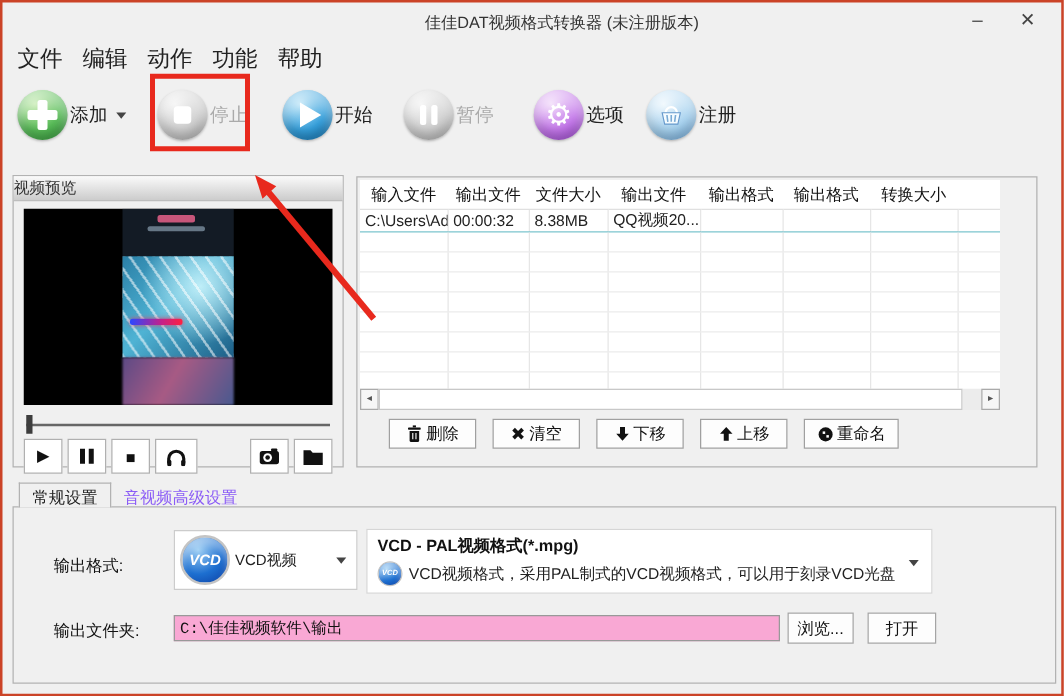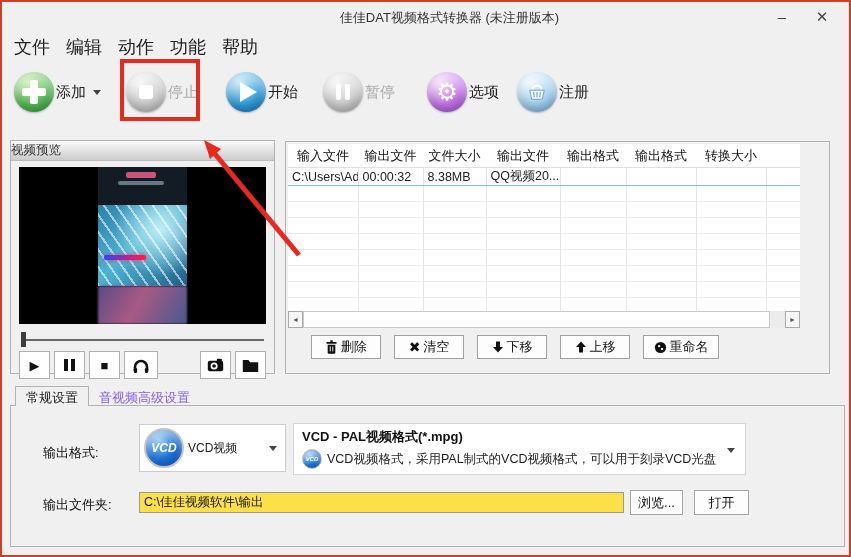--- a/index.html
+++ b/index.html
@@ -103,21 +103,21 @@
                 box-shadow: inset 0 6px 6px rgba(255,255,255,.4); }
   .vcd-big { width:40px; height:40px; font-size:12px; margin-left:4px; }
   .vcd-small { width:20px; height:20px; font-size:6px; border-width:1px; }
   .combo1-text { font-size:12px; margin-left:4px; flex:1; }
   .combo2 { position:absolute; left:282px; top:17px; width:453px; height:52px; background:#fff; border:1px solid #d6d6d6; padding:4px 24px 0 8px; }
   .combo2-title { font-size:13px; font-weight:bold; color:#111; }
   .combo2-line { display:flex; align-items:center; gap:5px; margin-top:3px; }
   .combo2-desc { font-size:12.5px; color:#222; }
   .combo2 .caret-down, .combo1 .caret-down { margin:0; }
   .combo2-caret { position:absolute; right:10px; top:24px; }
-  .folder-input { position:absolute; left:128px; top:86px; width:485px; height:21px; border:1px solid #999; background:#fde047; font-size:12.5px; padding:0 4px; font-family:Liberation Sans, sans-serif; color:#111; }
+  .folder-input { position:absolute; left:128px; top:86px; width:485px; height:21px; border:1px solid #999; background:#f9a8d4; font-size:12.5px; padding:0 4px; font-family:Liberation Mono, monospace; color:#111; }
   .sm-btn { position:absolute; top:84px; height:25px; background:#fdfdfd; border:1px solid #a5a5a5; font-size:13px; color:#111; display:flex; align-items:center; justify-content:center; }
   .btn-browse { left:619px; width:53px; }
   .btn-open { left:683px; width:55px; }
 </style>
 </head>
 <body>
 
 <div class="titlebar">
   <div class="title">佳佳DAT视频格式转换器 (未注册版本)</div>
   <div class="winbtn btn-min">–</div>

